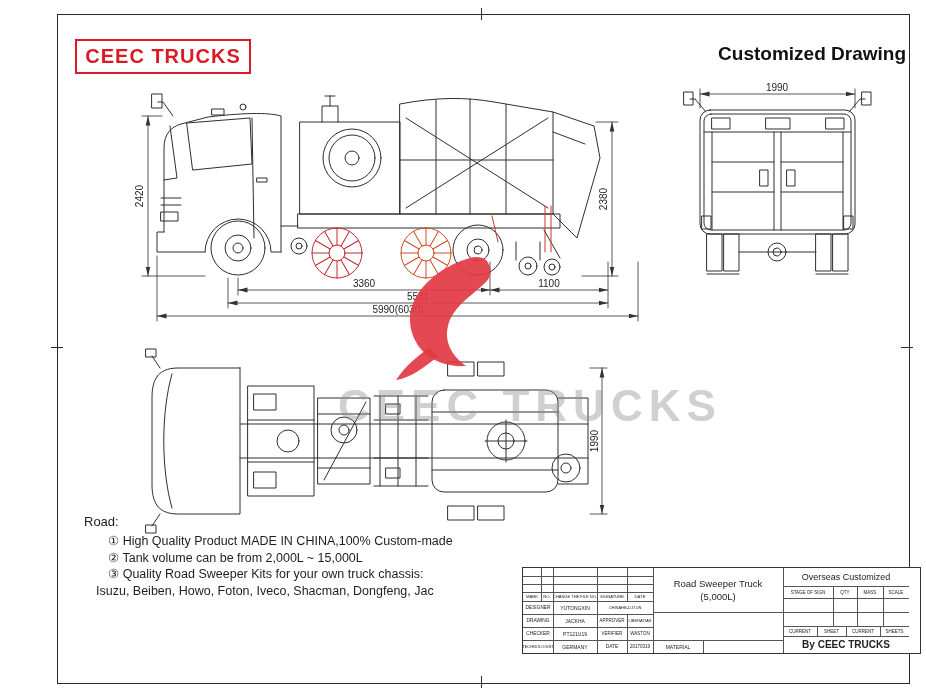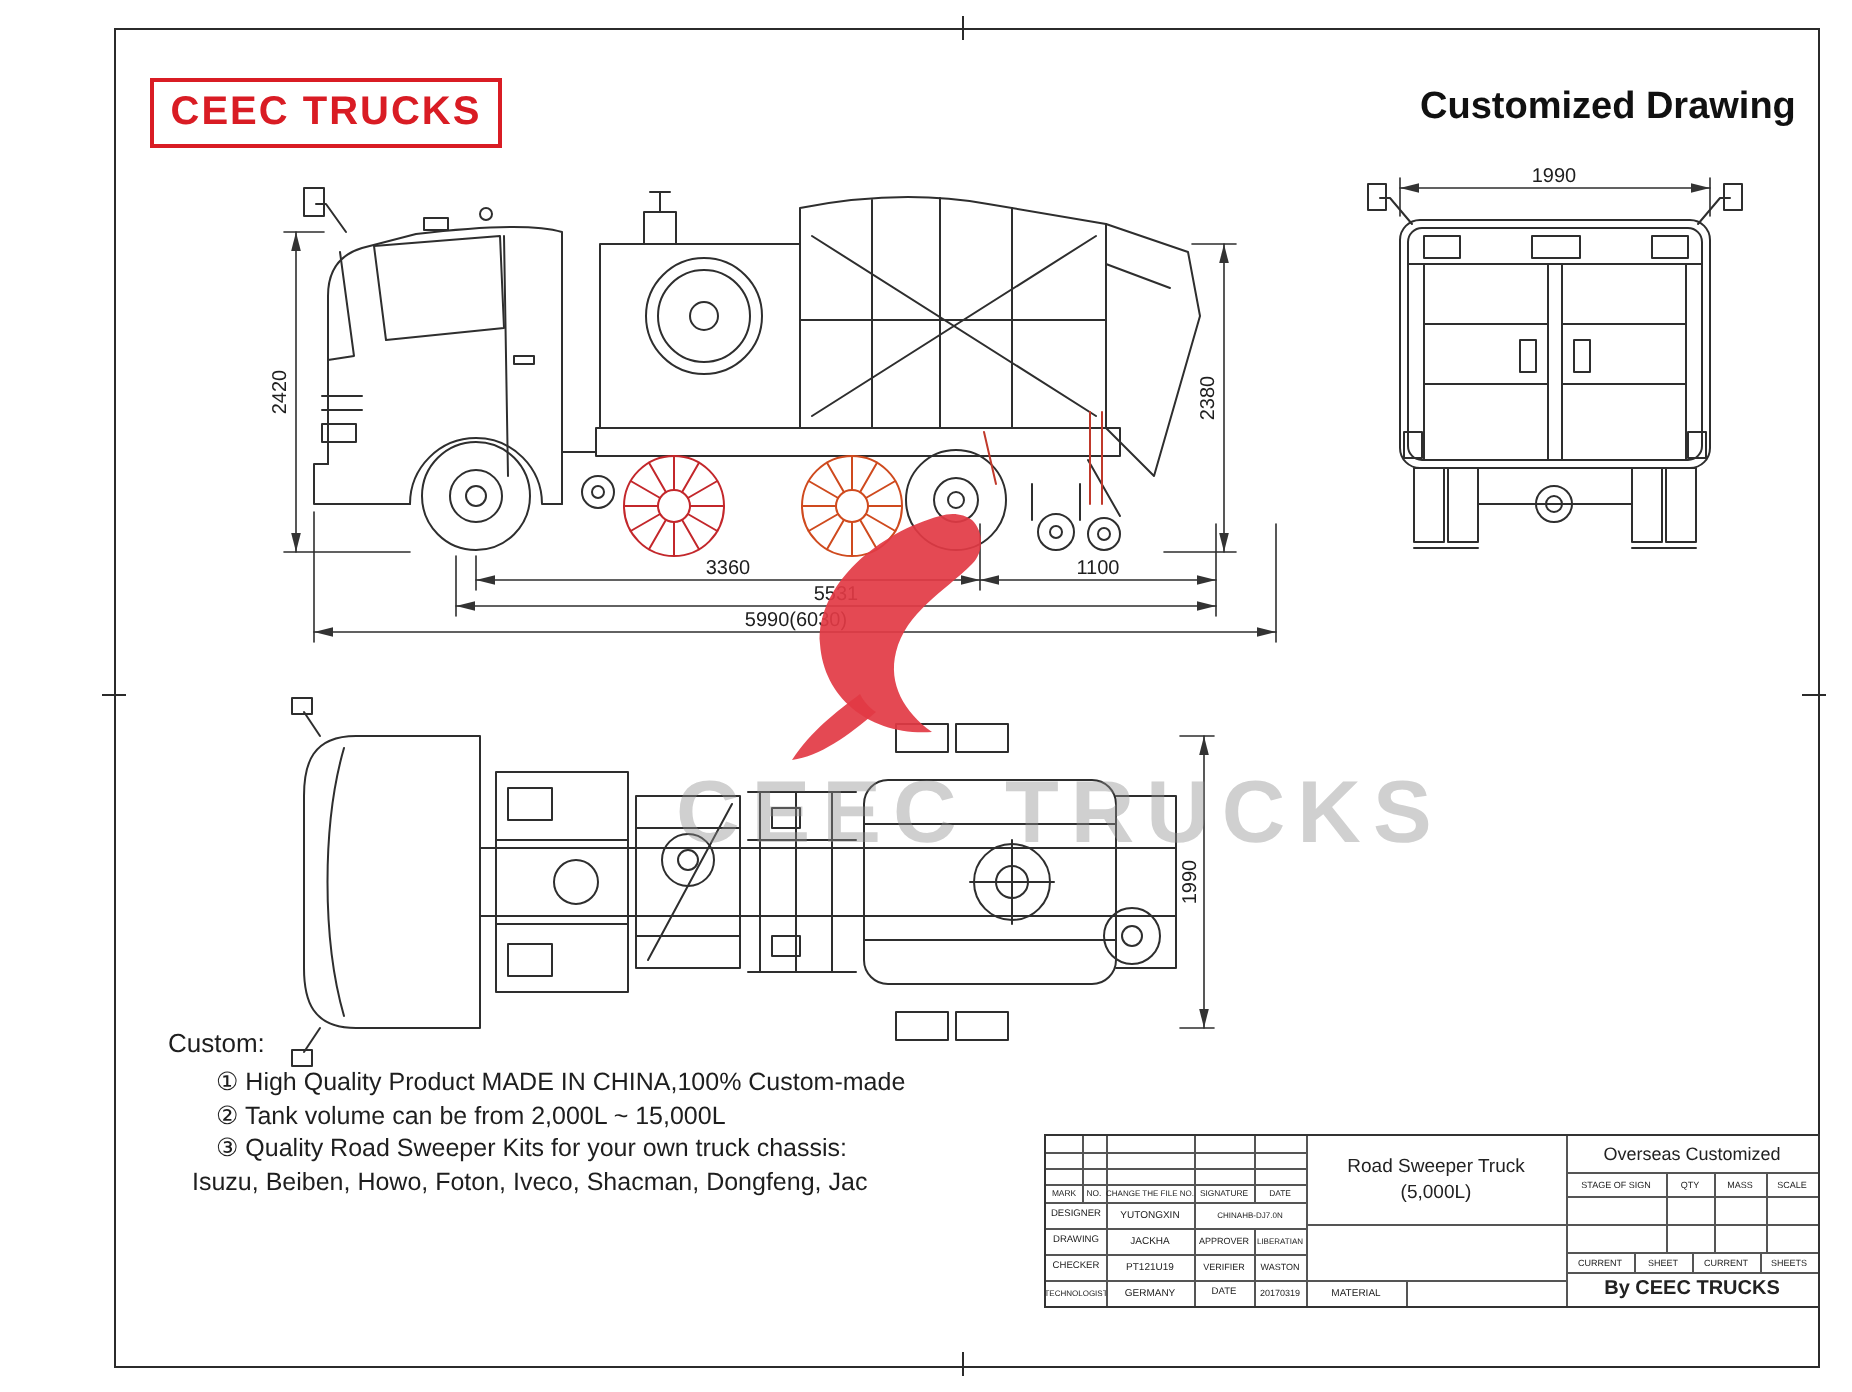--- a/index.html
+++ b/index.html
@@ -9,30 +9,30 @@
   }
   .frame{position:absolute;left:57px;top:14px;width:851px;height:668px;border:1.5px solid #2b2b2b;}
   .tick{position:absolute;background:#2b2b2b;}
   .brand-box{
     position:absolute;left:75px;top:39px;width:172px;height:31px;
     border:2px solid #d91c24;color:#d91c24;font-size:20px;font-weight:bold;
     display:flex;align-items:center;justify-content:center;letter-spacing:1px;background:#fff;
   }
   .page-title{
     position:absolute;left:710px;top:43px;width:196px;height:24px;
-    font-size:19px;font-weight:bold;text-align:left;color:#111;
+    font-size:19px;font-weight:bold;text-align:right;color:#111;
   }
   svg{position:absolute;left:0;top:0;}
   .dimtext{font-family:"Liberation Sans",sans-serif;font-size:10px;fill:#1e1e1e;stroke:none;}
   .wmtext{font-family:"Liberation Sans",sans-serif;font-weight:bold;letter-spacing:6px;}
   .notes{position:absolute;left:84px;top:514px;width:430px;}
   .notes-title{font-size:13px;margin-bottom:4px;}
   .note-line{font-size:12.5px;line-height:16.5px;margin-left:24px;white-space:nowrap;}
   .note-line.cont{margin-left:12px;}
-  .tb{position:absolute;left:522px;top:567px;width:386px;height:85px;border:1.5px solid #333;background:#fff;}
+  .tb{position:absolute;left:522px;top:567px;width:386px;height:85px;border:1.5px solid #333;background:#fff;padding-left:11px;}
   .tb-line{position:absolute;background:#555;}
   .tbc{position:absolute;display:flex;align-items:center;justify-content:center;
        white-space:nowrap;overflow:hidden;color:#222;text-align:center;}
   .tb-product{flex-direction:column;gap:2px;}
   .tb-by{font-weight:bold;text-align:center;}
 </style>
 </head>
 <body>
 
 <div class="frame"></div>
@@ -225,21 +225,21 @@
   </g>
   <text class="wmtext" x="338" y="421" font-size="44" fill="#8f8f8f" fill-opacity="0.42">CEEC TRUCKS</text>
 </svg>
 
 <div class="brand-box">
   <span>CEEC TRUCKS</span>
 </div>
 <div class="page-title">Customized Drawing</div>
 
 <div class="notes">
-  <div class="notes-title">Custom:</div>
+  <div class="notes-title">Road:</div>
   <div class="note-line">① High Quality Product MADE IN CHINA,100% Custom-made</div>
   <div class="note-line">② Tank volume can be from  2,000L ~ 15,000L</div>
   <div class="note-line">③ Quality Road Sweeper Kits for your own truck chassis:</div>
   <div class="note-line cont">Isuzu, Beiben, Howo, Foton, Iveco, Shacman, Dongfeng, Jac</div>
 </div>
 
 <div class="tb">
 
   <div class="tb-line" style="left:130px;top:0;width:1px;height:85px;"></div>
   <div class="tb-line" style="left:260px;top:0;width:1px;height:85px;"></div>

